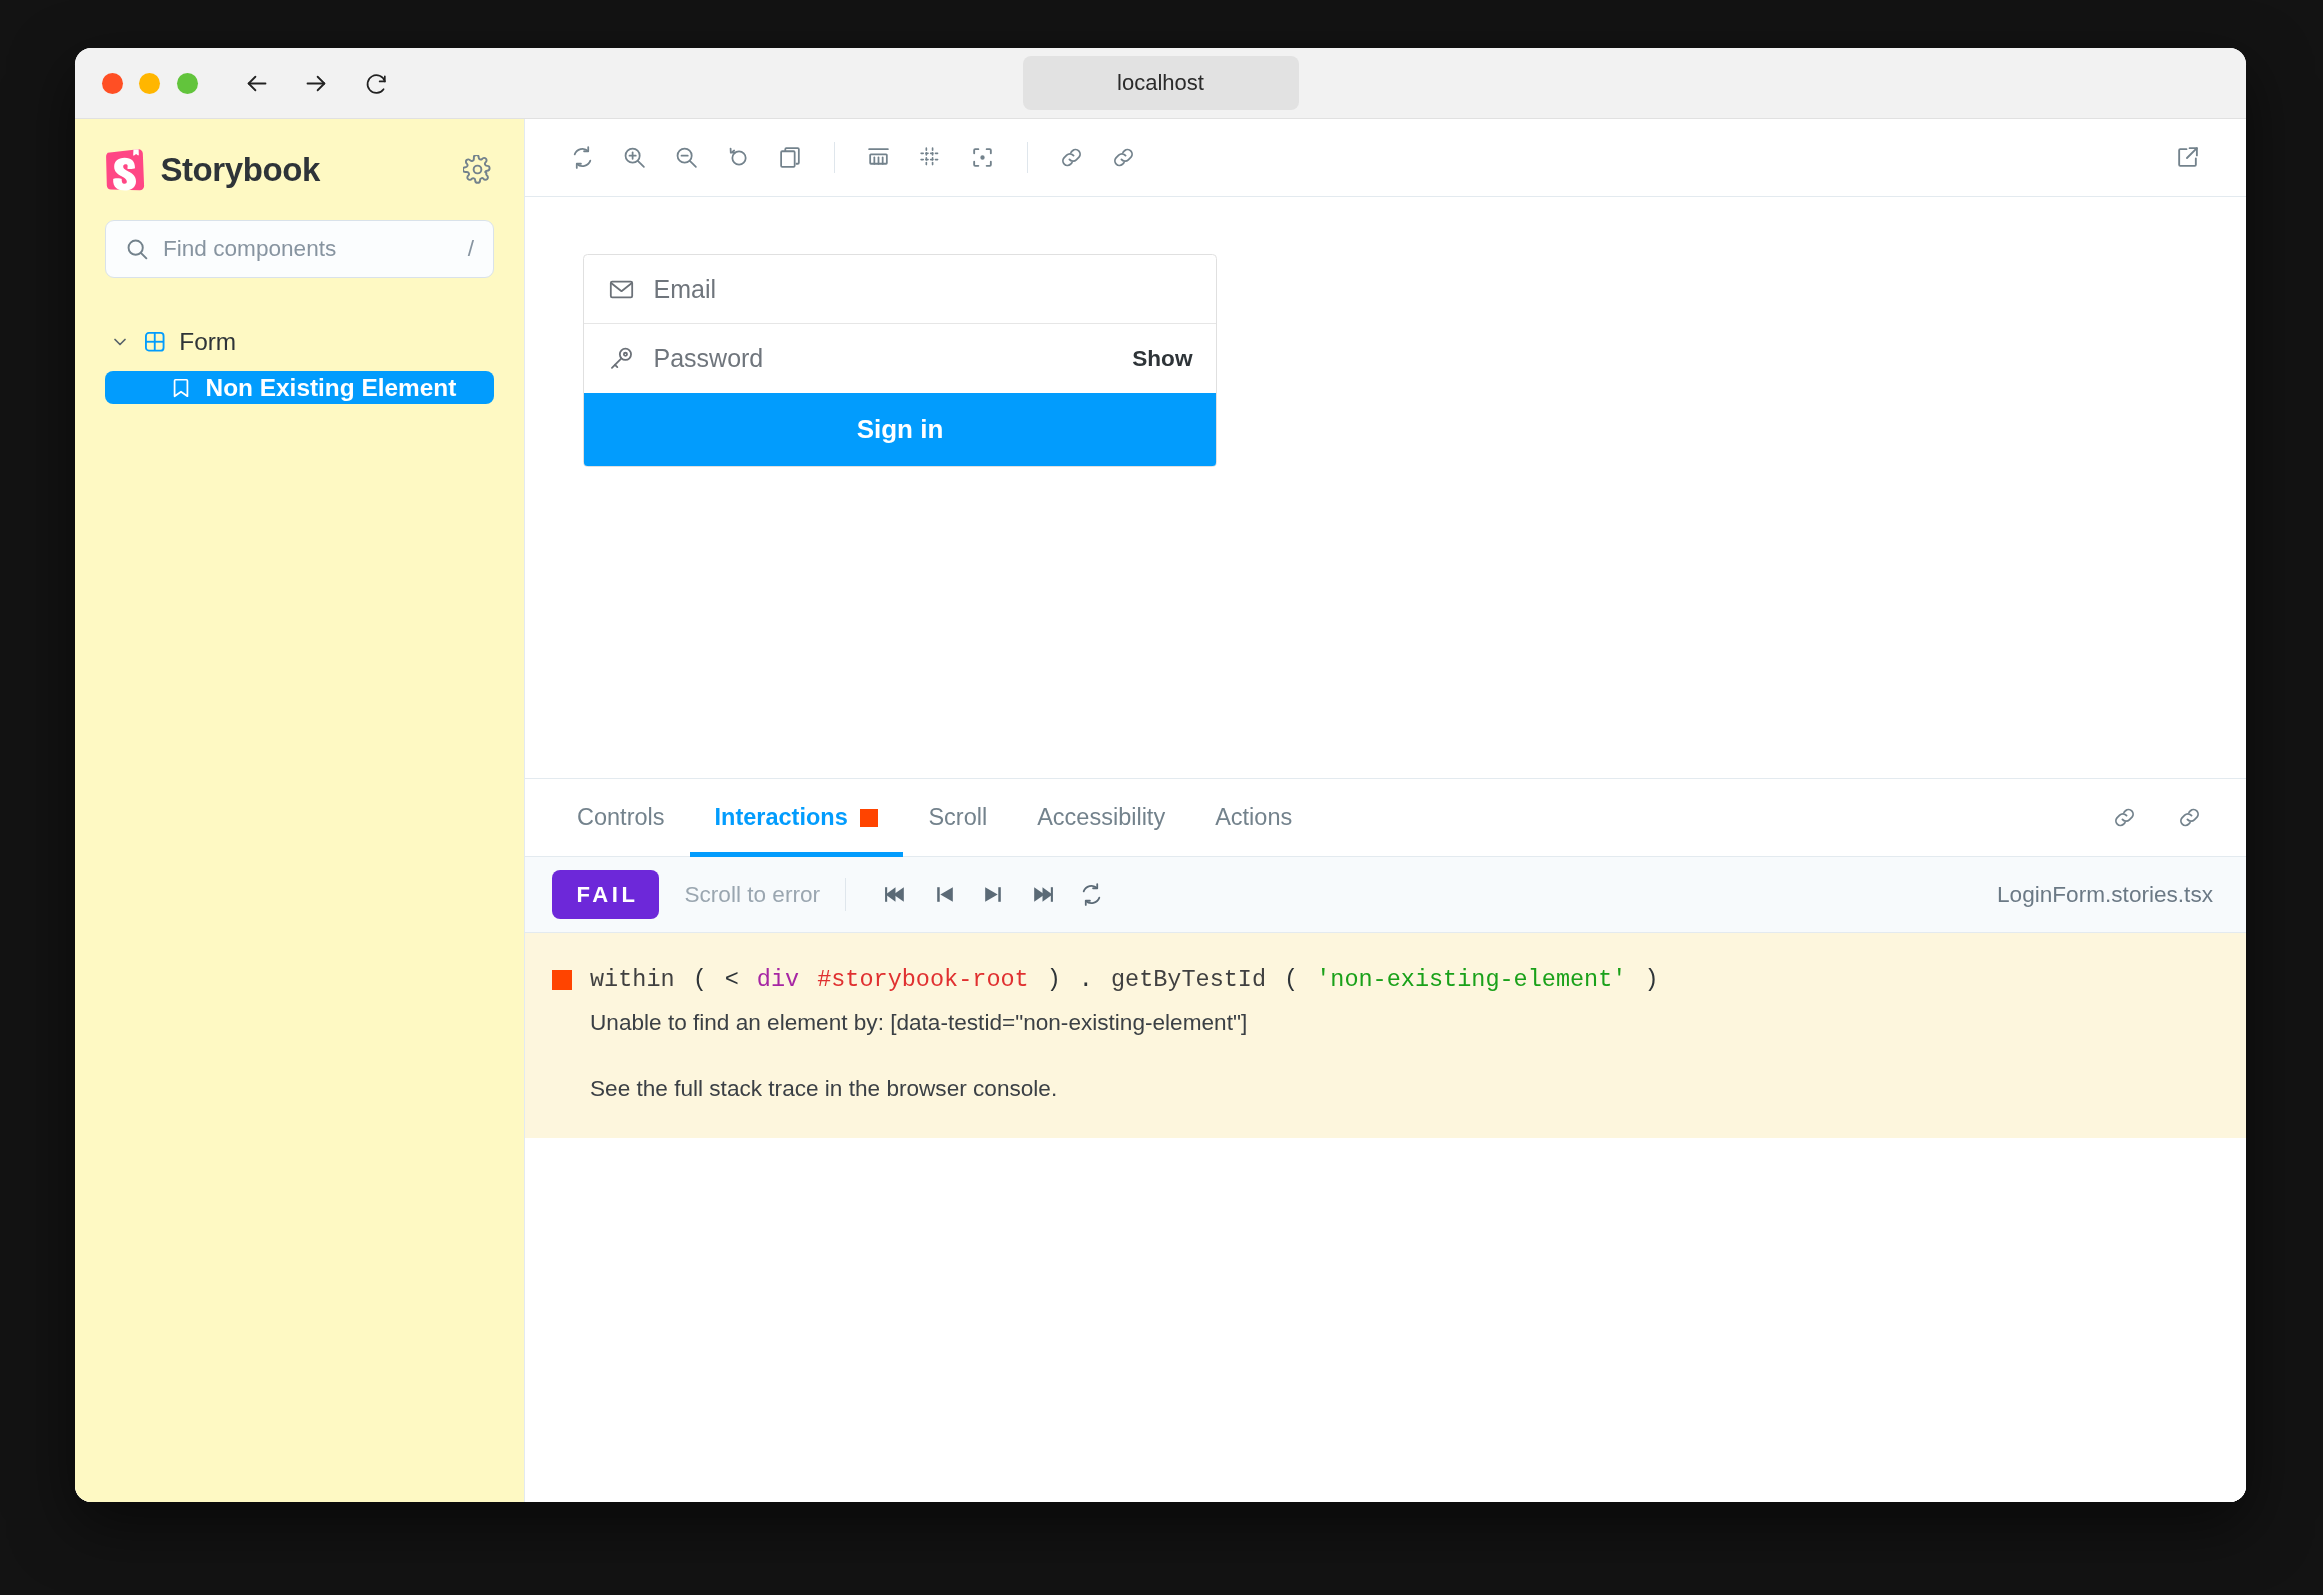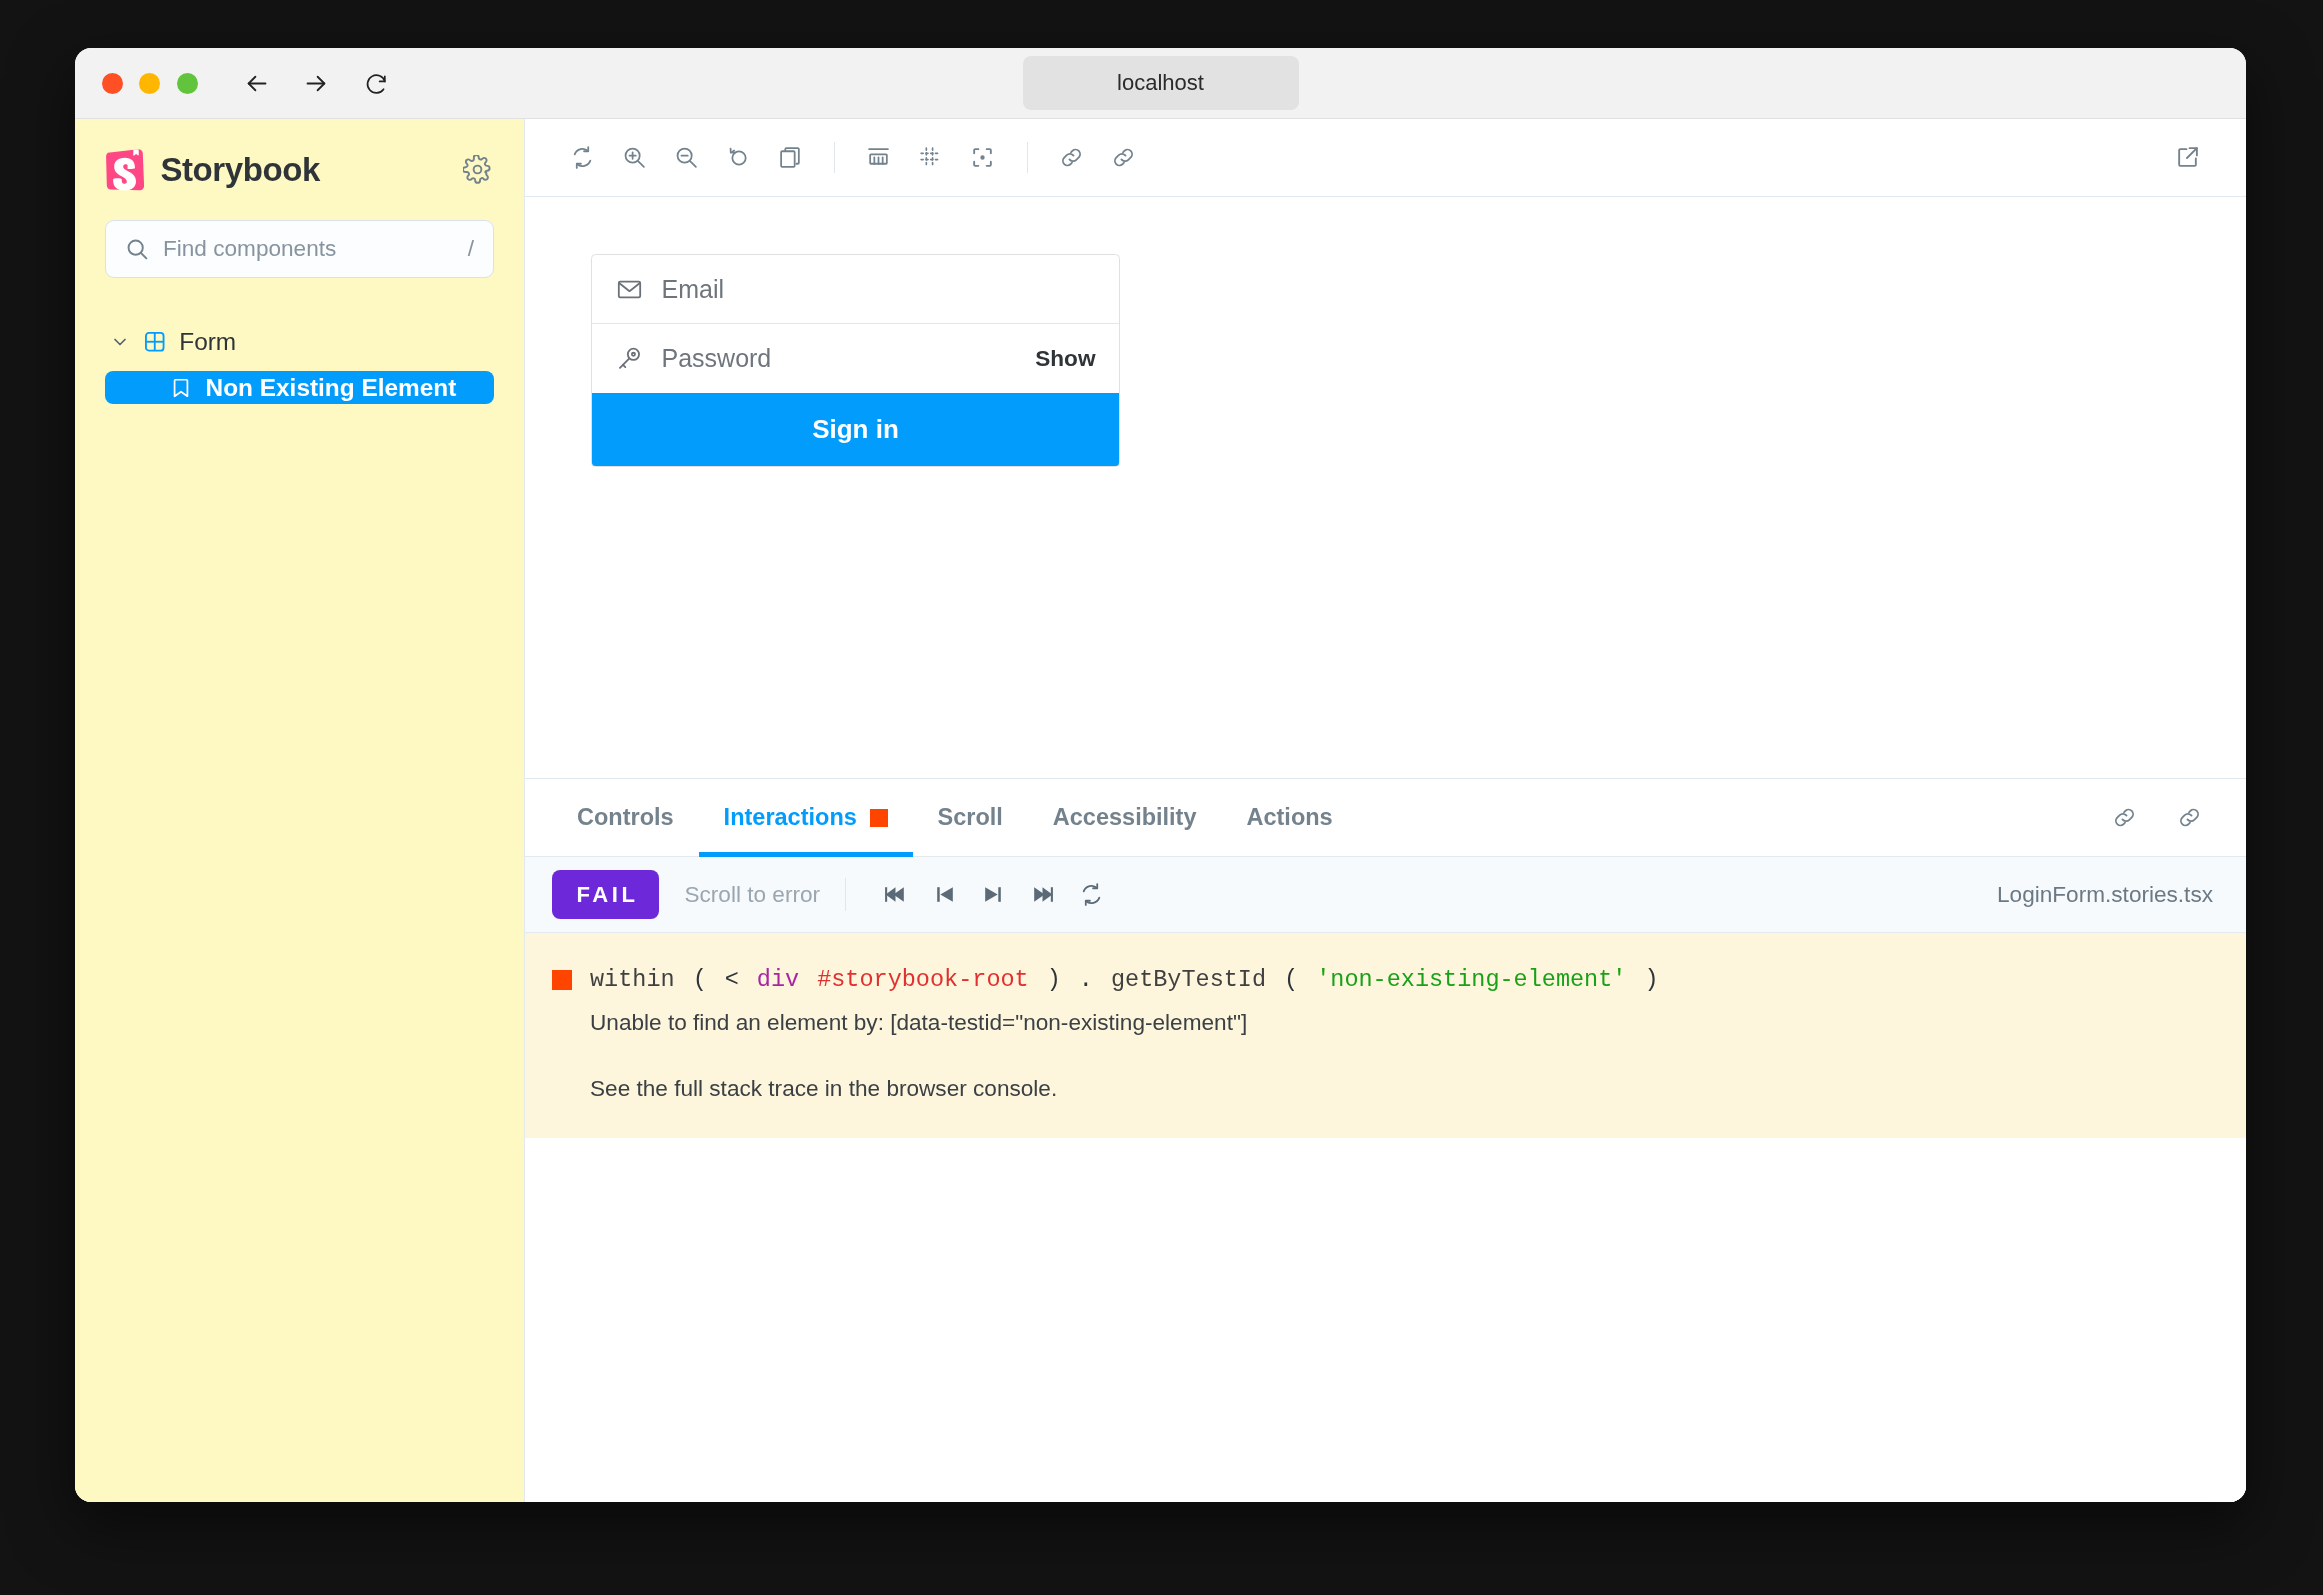--- a/index.html
+++ b/index.html
@@ -206,23 +206,23 @@
   .canvas {
     flex: 1;
     background: #ffffff;
     position: relative;
     overflow: hidden;
     min-height: 0;
   }
 
   .login-card {
     position: absolute;
-    left: 66px;
+    left: 58px;
     top: 57px;
-    width: 529px;
+    width: 634px;
     border: 0.9px solid #e0e0e0;
     border-radius: 4.5px;
     overflow: hidden;
     background: #fff;
   }
   .field-row {
     height: 69px;
     display: flex;
     align-items: center;
     padding: 0 23.5px;
@@ -278,21 +278,20 @@
     padding-right: 33px;
   }
   .panel-tab {
     display: flex;
     align-items: center;
     gap: 12.7px;
     padding: 0 25px;
     font-size: 23.5px;
     color: #73828c;
     position: relative;
-    font-weight: bold;
   }
   .panel-tab.active { color: #029cfd; font-weight: bold; }
   .panel-tab.active::after {
     content: "";
     position: absolute;
     left: 0; right: 0; bottom: -0.9px;
     height: 4.5px;
     background: #029cfd;
   }
   .tab-badge {

